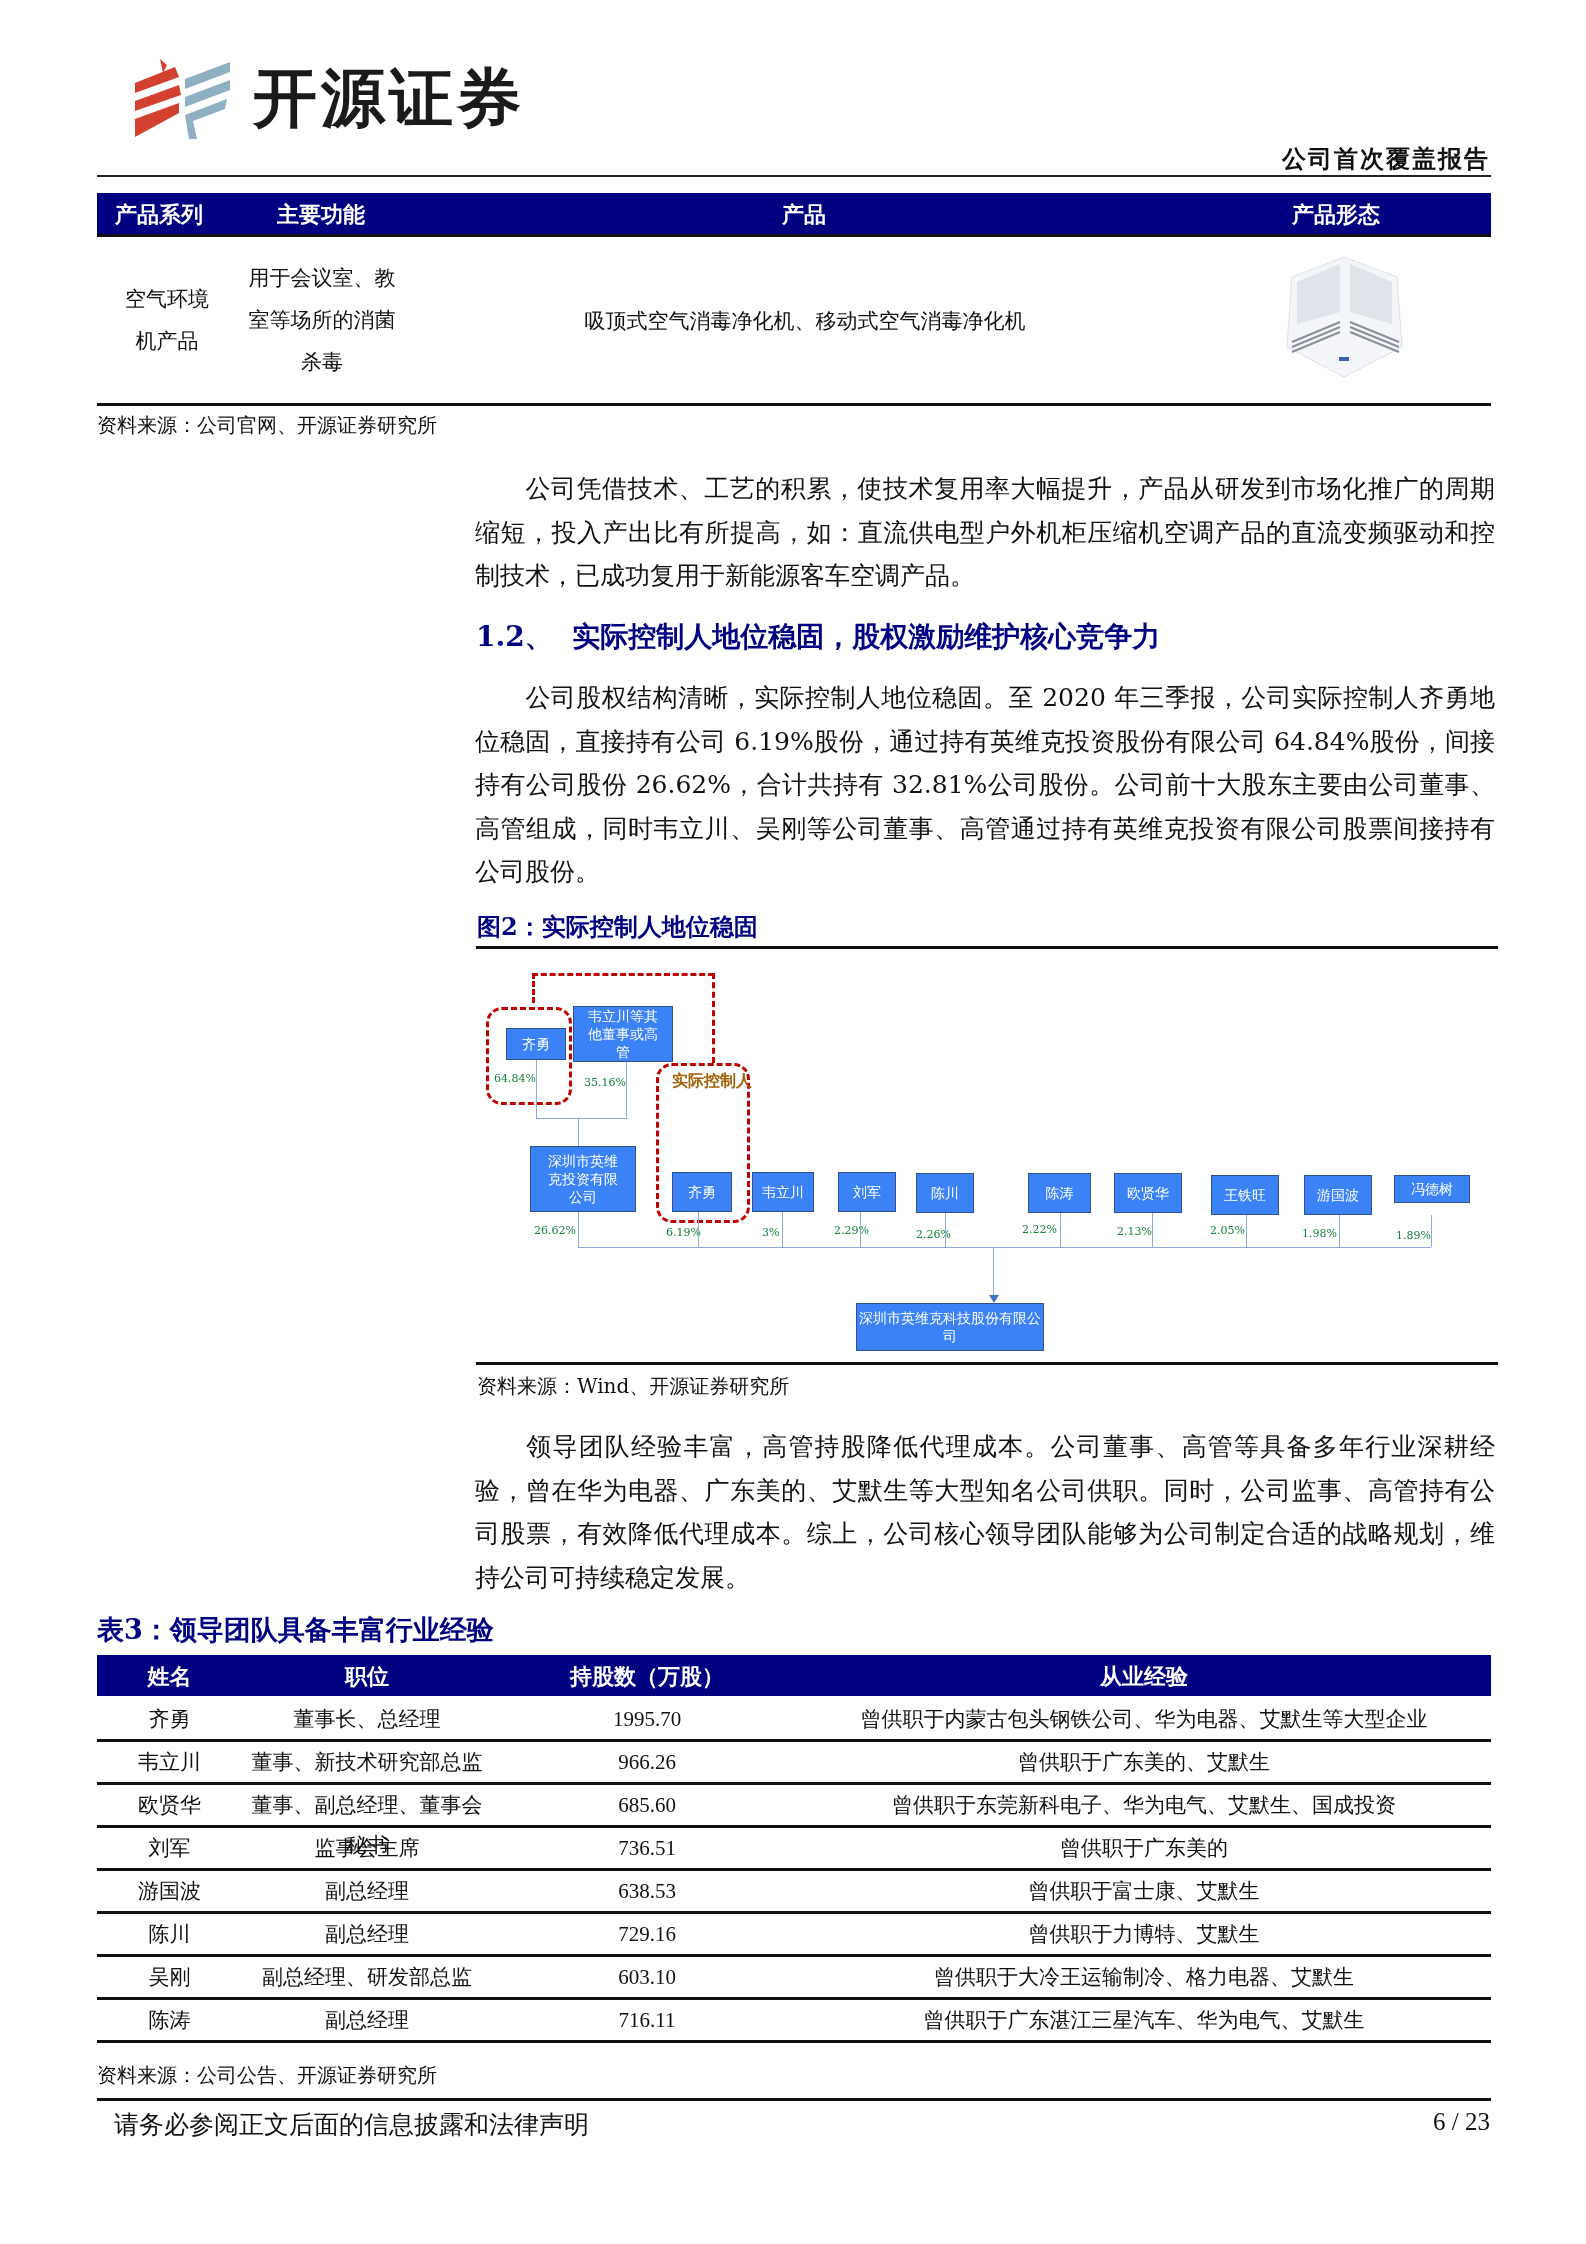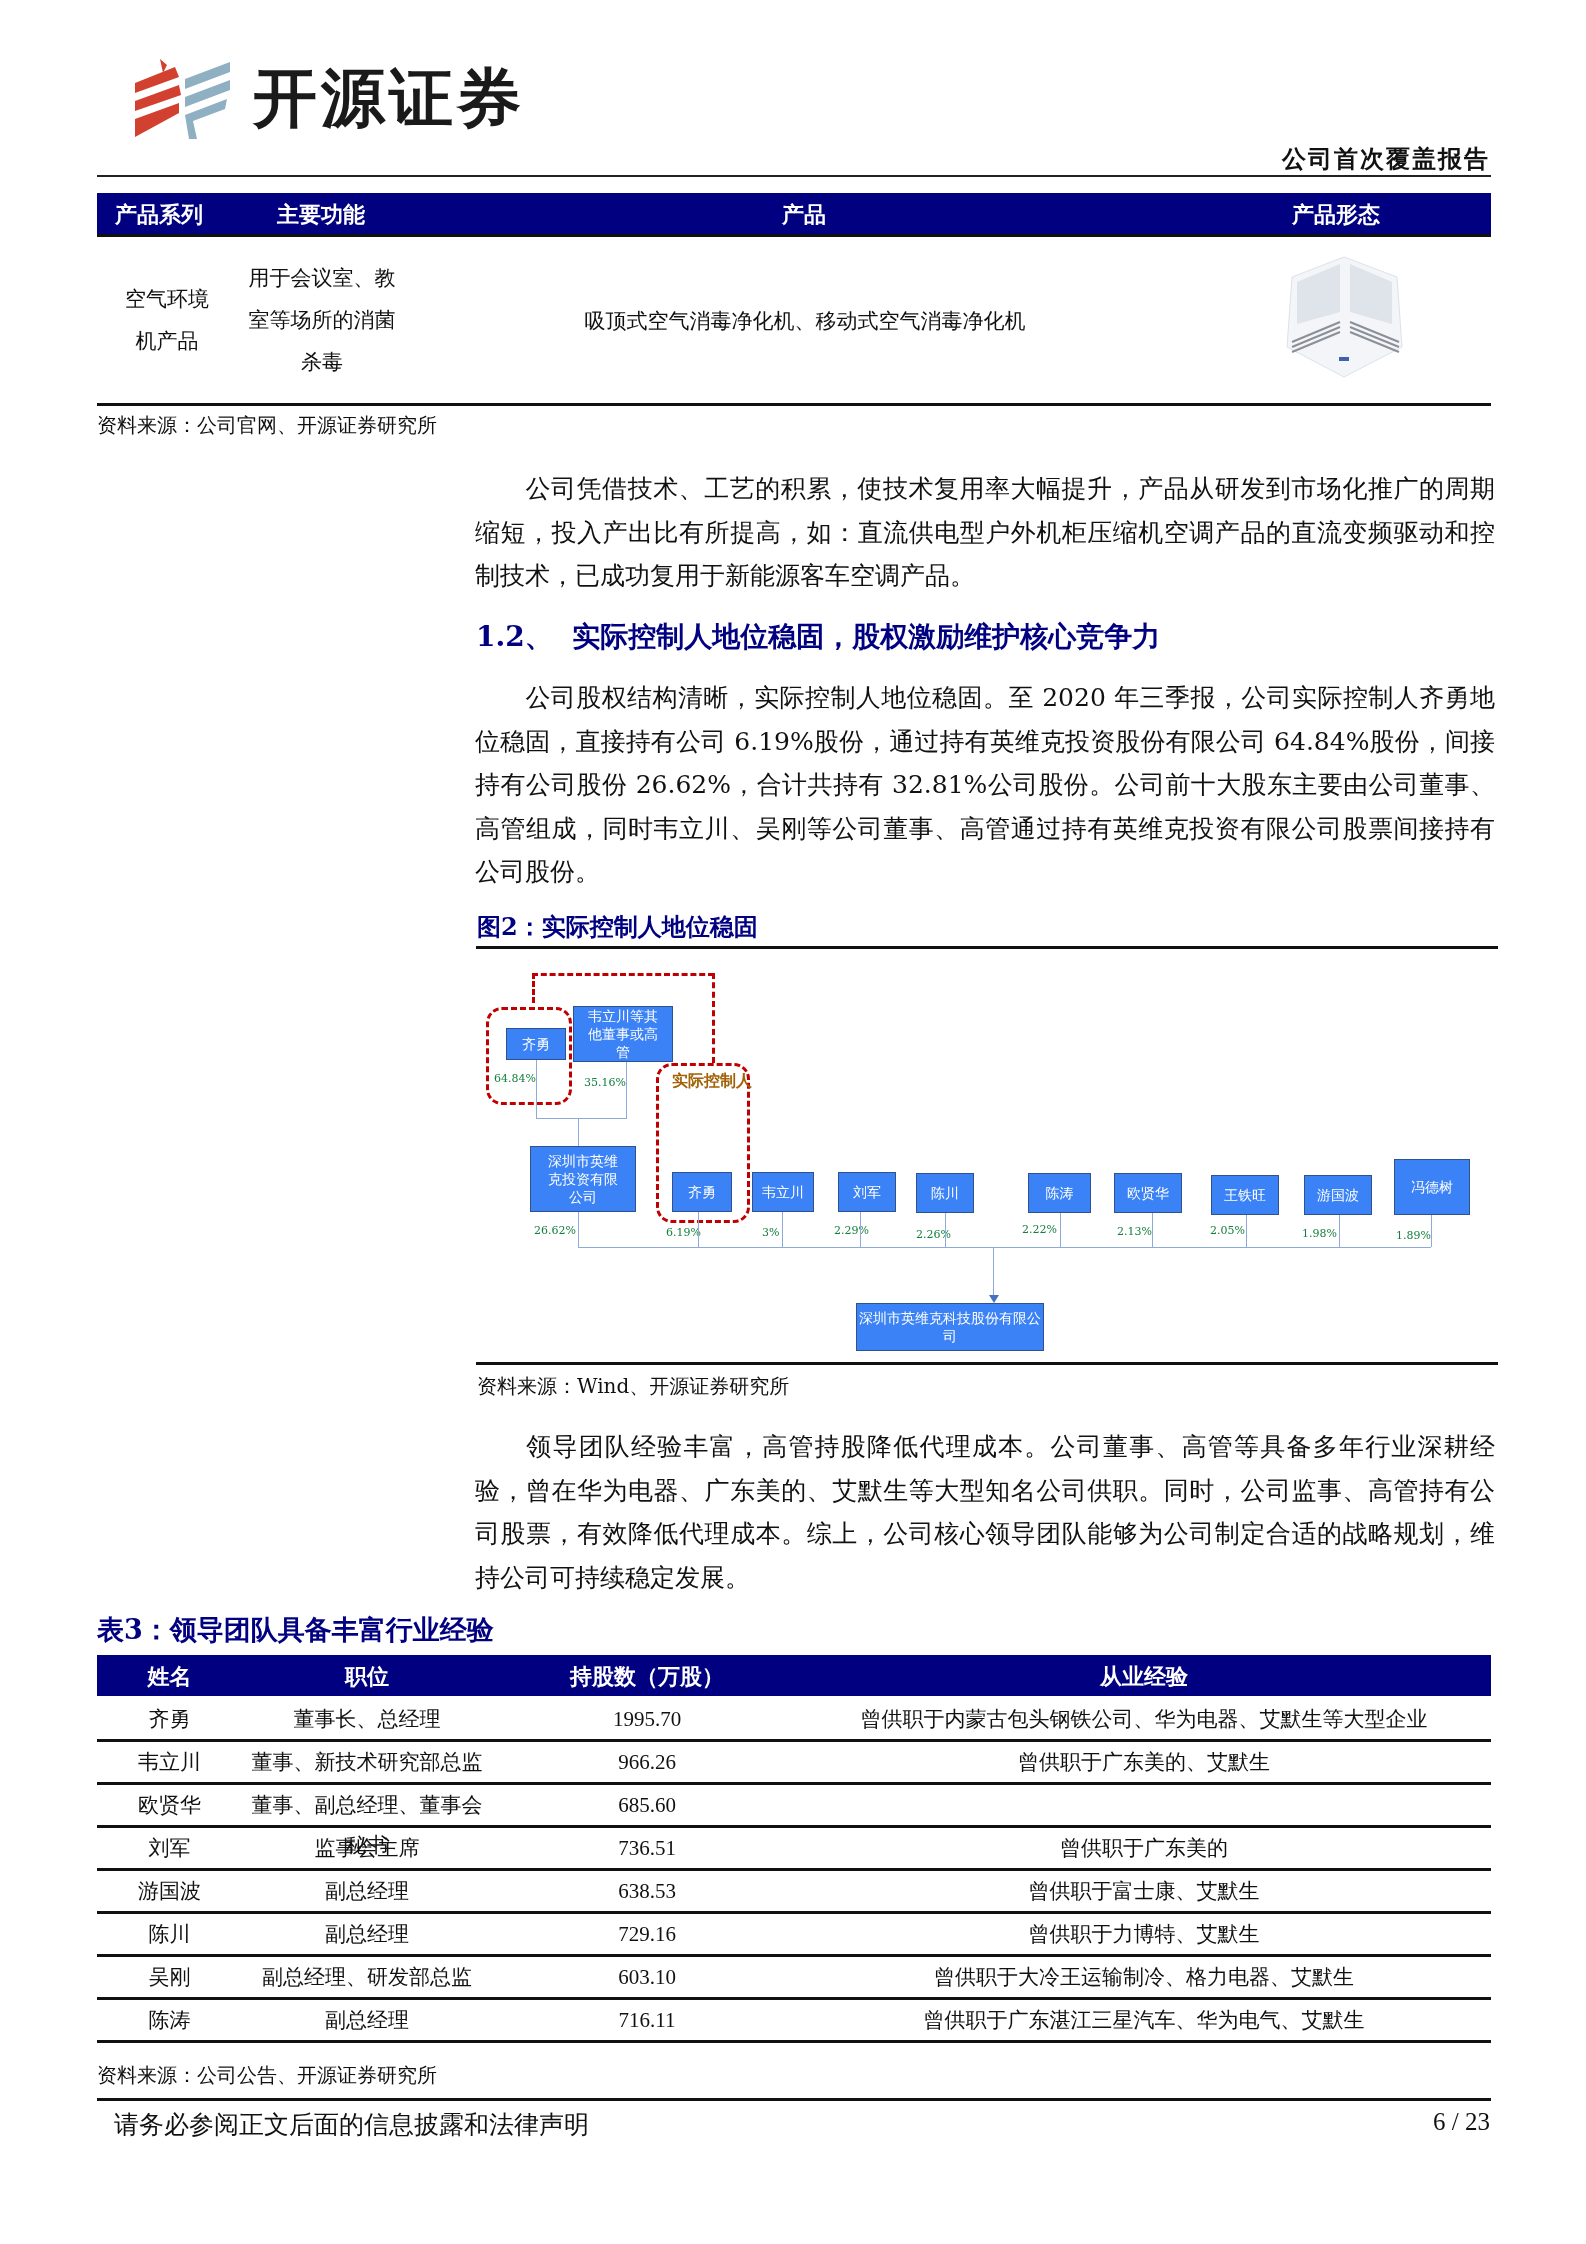--- a/index.html
+++ b/index.html
@@ -131,21 +131,21 @@
   <div class="box" style="left:440px;top:218px;width:58px;height:40px;">陈川</div>
   <div class="pct" style="left:440px;top:273px;">2.26%</div>
   <div class="box" style="left:552px;top:218px;width:63px;height:40px;">陈涛</div>
   <div class="pct" style="left:546px;top:268px;">2.22%</div>
   <div class="box" style="left:638px;top:218px;width:68px;height:40px;">欧贤华</div>
   <div class="pct" style="left:641px;top:270px;">2.13%</div>
   <div class="box" style="left:735px;top:220px;width:68px;height:40px;">王铁旺</div>
   <div class="pct" style="left:734px;top:269px;">2.05%</div>
   <div class="box" style="left:828px;top:220px;width:68px;height:40px;">游国波</div>
   <div class="pct" style="left:826px;top:272px;">1.98%</div>
-  <div class="box" style="left:918px;top:204px;width:76px;height:56px;">冯德树</div>
+  <div class="box" style="left:918px;top:220px;width:76px;height:28px;">冯德树</div>
   <div class="pct" style="left:920px;top:274px;">1.89%</div>
 
   <div class="ln" style="left:102px;top:257px;width:1px;height:35px;"></div>
   <div class="ln" style="left:102px;top:292px;width:853px;height:1px;"></div>
   <div class="ln" style="left:222px;top:257px;width:1px;height:35px;"></div>
   <div class="ln" style="left:306px;top:257px;width:1px;height:35px;"></div>
   <div class="ln" style="left:384px;top:257px;width:1px;height:35px;"></div>
   <div class="ln" style="left:469px;top:258px;width:1px;height:34px;"></div>
   <div class="ln" style="left:584px;top:258px;width:1px;height:34px;"></div>
   <div class="ln" style="left:676px;top:258px;width:1px;height:34px;"></div>
@@ -181,20 +181,21 @@
     <div class="t3-row" style="top: 1742px;">
       <span style="left: 0px; width: 145px;">韦立川</span>
       <span style="left: 145px; width: 250px;">董事、新技术研究部总监</span>
       <span style="left: 450px; width: 200px; font-family: &quot;Liberation Serif&quot;, serif;">966.26</span>
       <span style="left: 700px; width: 694px;">曾供职于广东美的、艾默生</span>
     </div>
     <div class="t3-row" style="top: 1785px;">
       <span style="left: 0px; width: 145px;">欧贤华</span>
       <span style="left: 145px; width: 250px;">董事、副总经理、董事会秘书</span>
       <span style="left: 450px; width: 200px; font-family: &quot;Liberation Serif&quot;, serif;">685.60</span>
+      <span style="left: 700px; width: 694px;">曾供职于东莞新科电子、华为电气、艾默生、国成投资</span>
     </div>
     <div class="t3-row" style="top: 1828px;">
       <span style="left: 0px; width: 145px;">刘军</span>
       <span style="left: 145px; width: 250px;">监事会主席</span>
       <span style="left: 450px; width: 200px; font-family: &quot;Liberation Serif&quot;, serif;">736.51</span>
       <span style="left: 700px; width: 694px;">曾供职于广东美的</span>
     </div>
     <div class="t3-row" style="top: 1871px;">
       <span style="left: 0px; width: 145px;">游国波</span>
       <span style="left: 145px; width: 250px;">副总经理</span>

